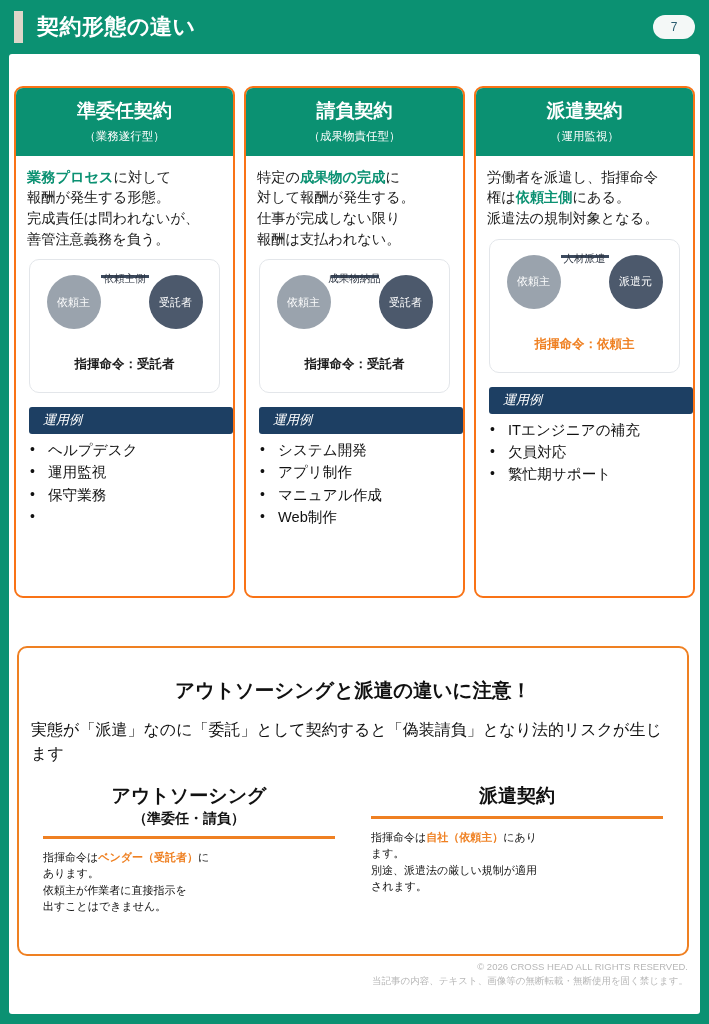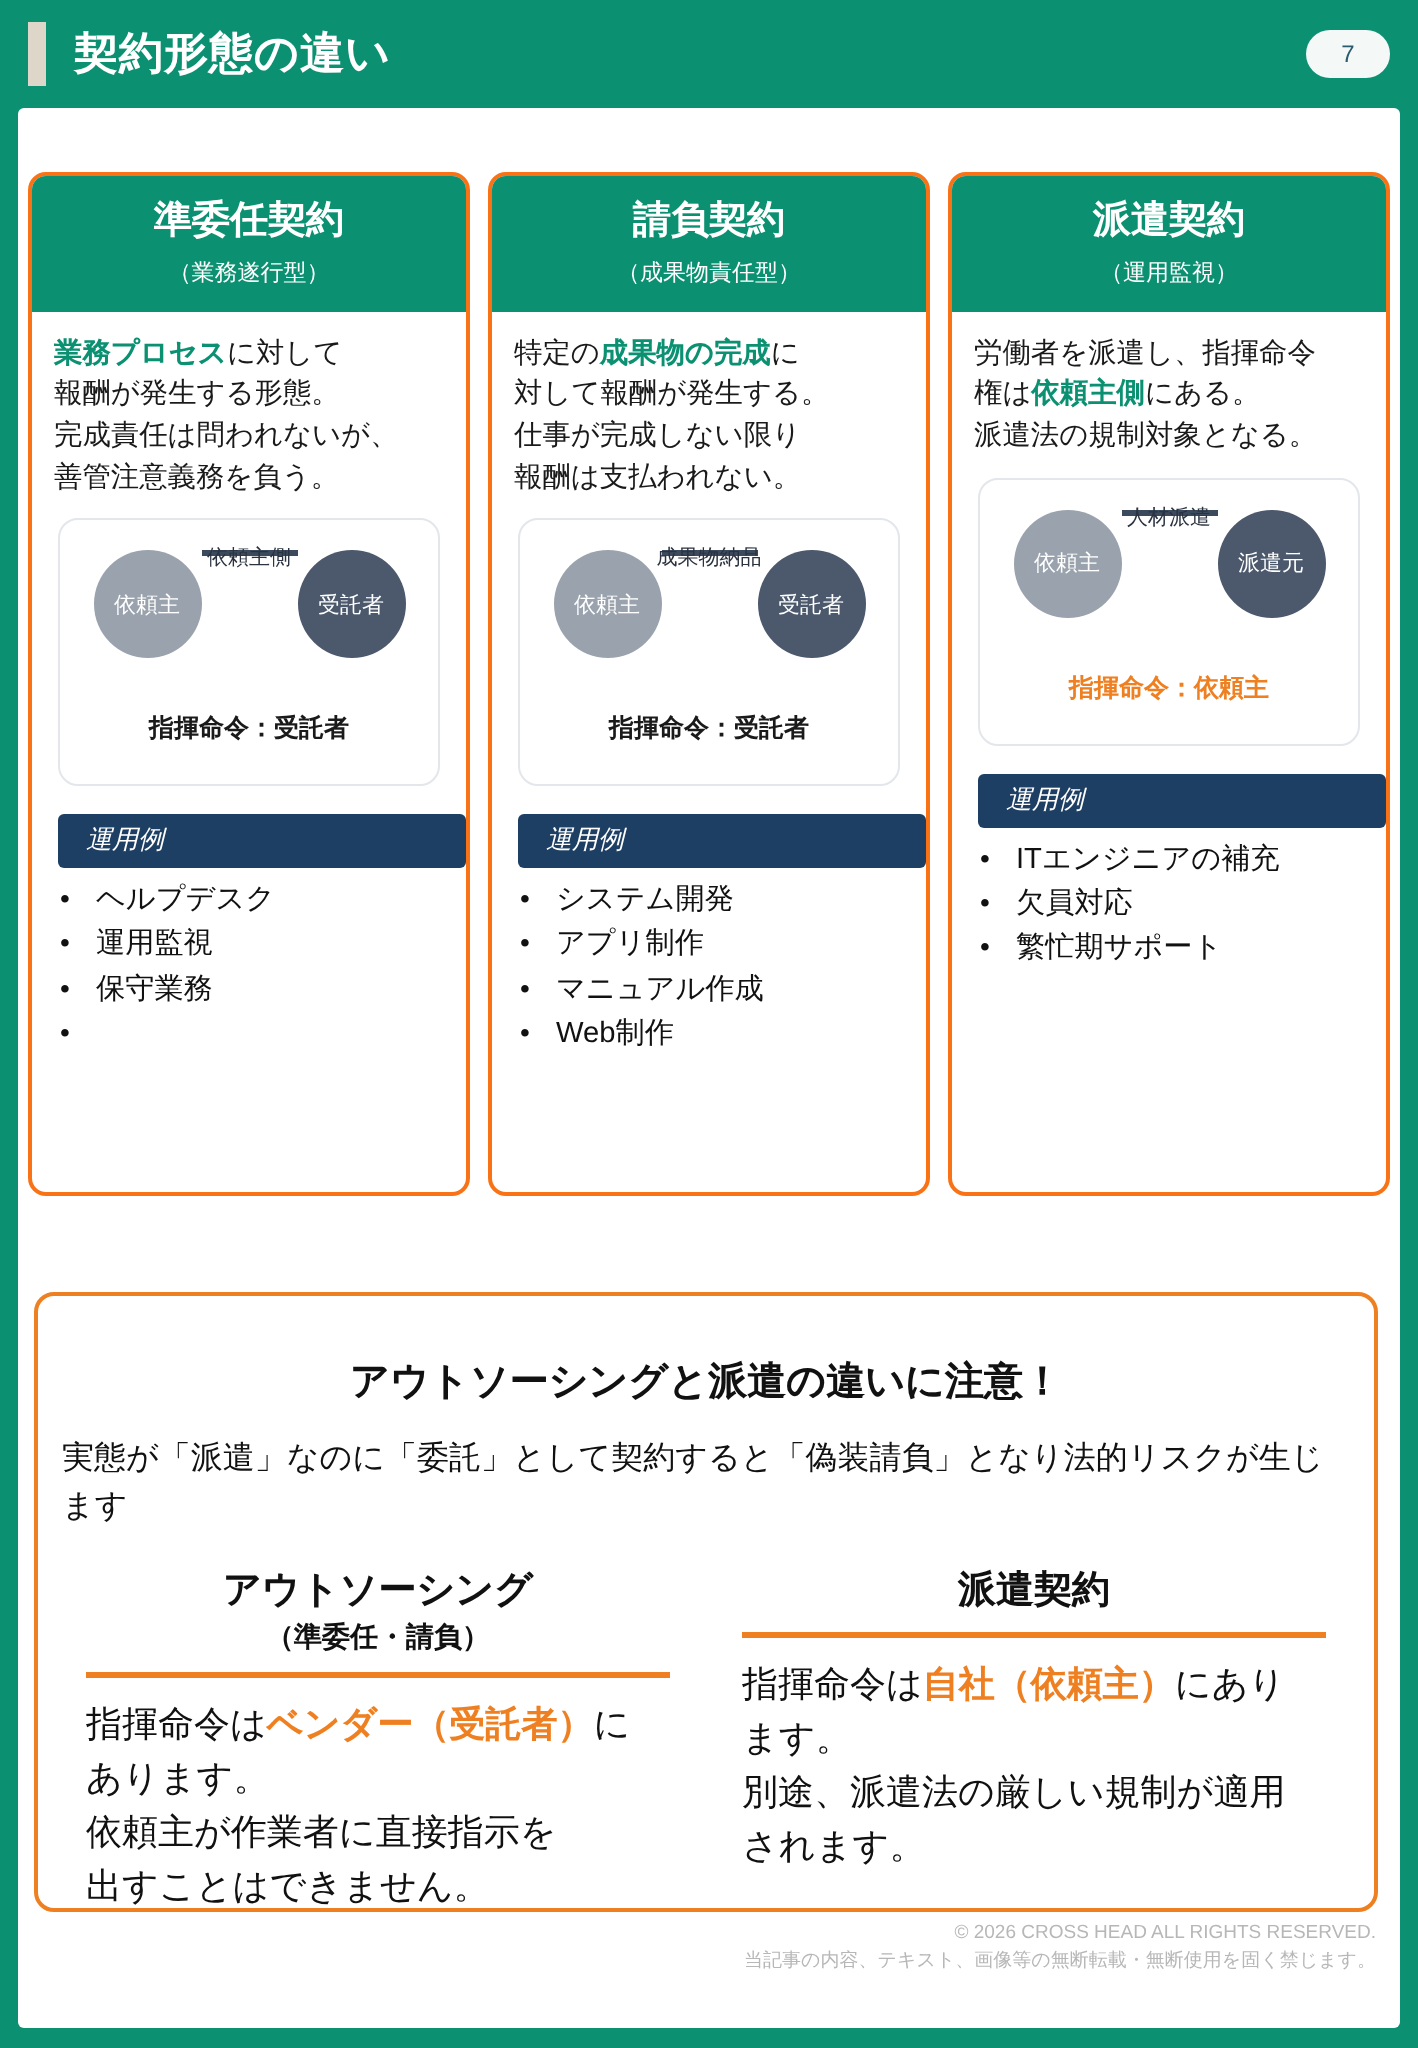--- a/index.html
+++ b/index.html
@@ -256,21 +256,21 @@
     font-weight: bold;
     color: #111111;
     margin-top: 2px;
   }
   .warn-rule {
     height: 3px;
     background: #ef8022;
     margin: 8px 0 10px 0;
   }
   .warn-col-body {
-    font-size: 18px;
+    font-size: 11px;
     line-height: 1.5;
     color: #111111;
   }
   .ohl { color: #ef8022; font-weight: bold; }
 
   
   .footer {
     position: absolute;
     right: 12px;
     bottom: 26px;

